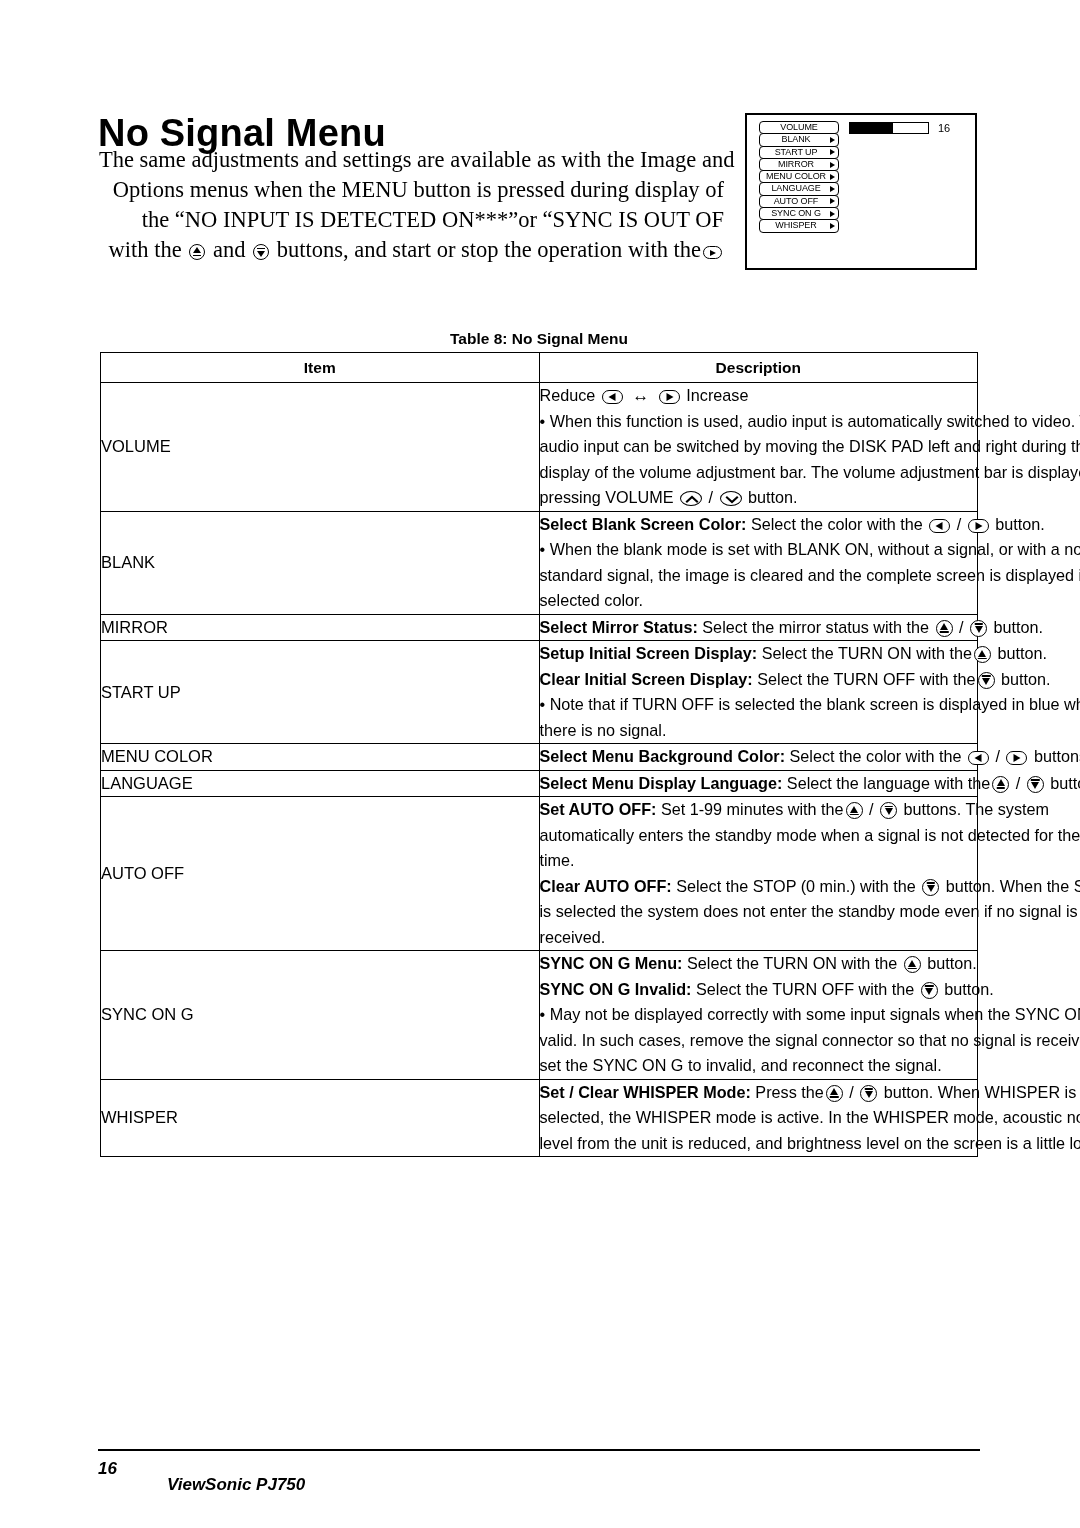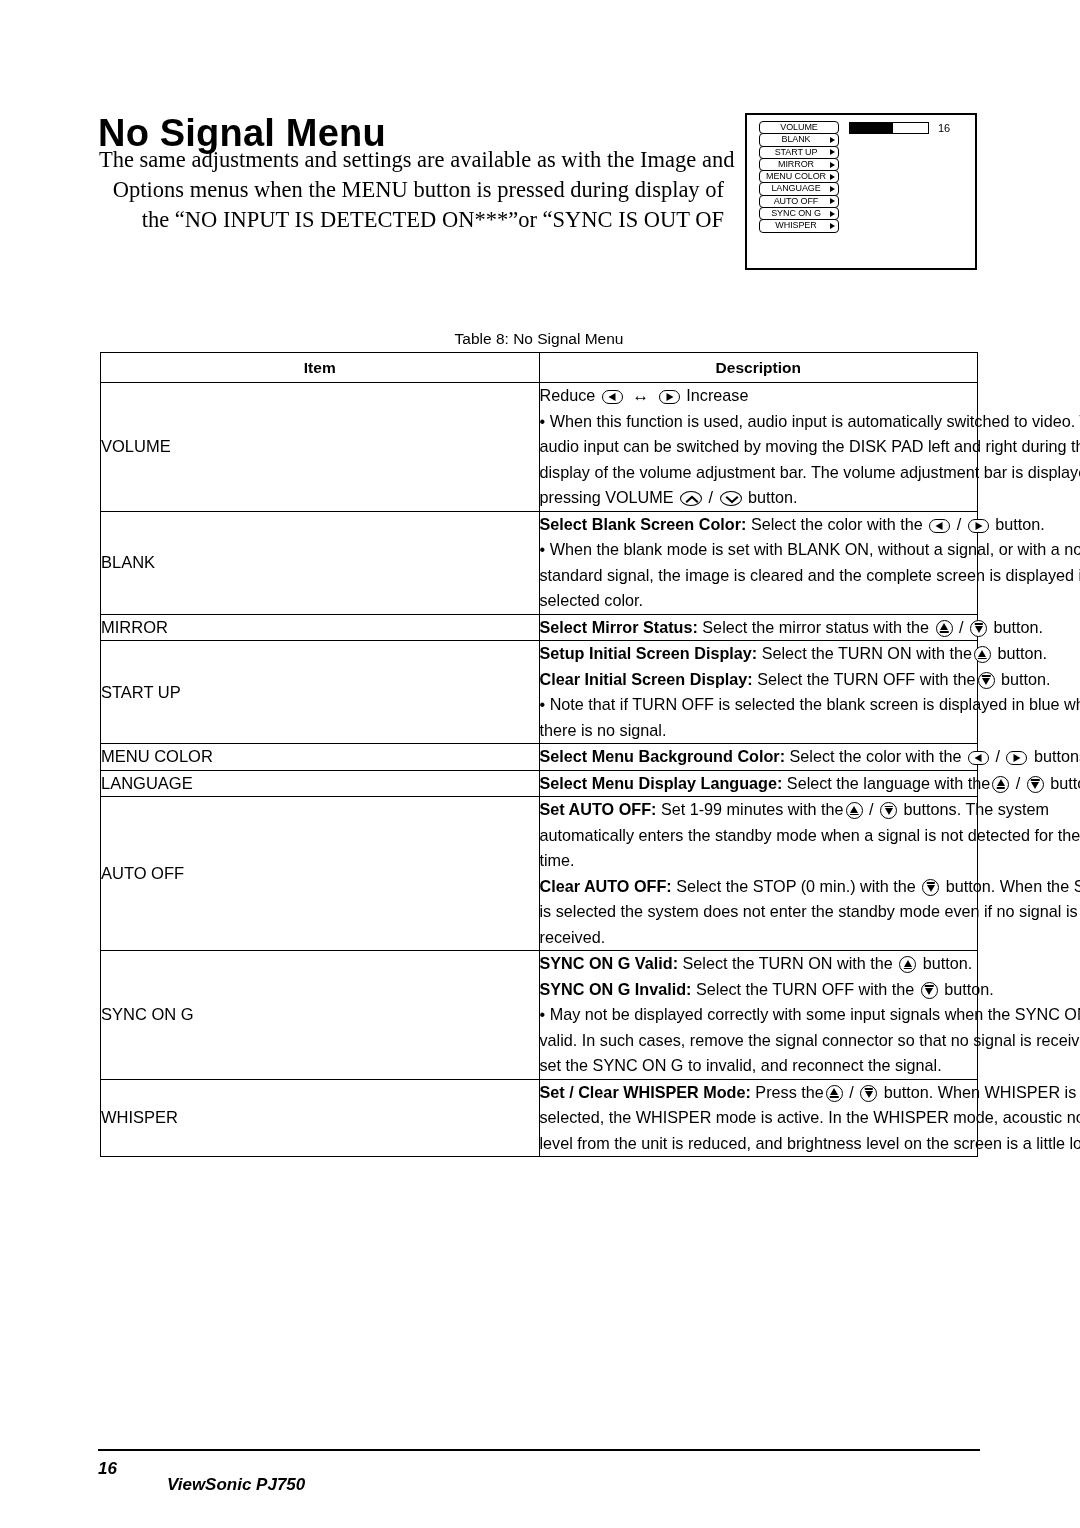--- a/index.html
+++ b/index.html
@@ -110,21 +110,21 @@
     font-family: "Liberation Sans", sans-serif;
   }
 
   
   .table-caption {
     position: absolute;
     left: 100px;
     top: 330px;
     width: 878px;
     text-align: center;
-    font-weight: normal;
+    font-weight: bold;
     font-size: 15.5px;
     font-family: "Liberation Sans", sans-serif;
   }
 
   
   table.spec {
     position: absolute;
     left: 100px;
     top: 352px;
     width: 878px;
@@ -284,20 +284,21 @@
 </style>
 </head>
 <body>
 
 <h1 class="page-title">No Signal Menu</h1>
 
 <div class="intro">
     <span class="ln">The same adjustments and settings are available as with the Image and</span>
     <span class="ln">Options menus when the MENU button is pressed during display of</span>
     <span class="ln">the “NO INPUT IS DETECTED ON***”or “SYNC IS OUT OF</span>
+    <span class="ln">with the <span class="btn ud up"><span class="tri"></span><span class="bar"></span></span> and <span class="btn ud down"><span class="tri"></span><span class="bar"></span></span> buttons, and start or stop the operation with the<span class="btn lr right"><span class="tri"></span></span></span>
   </div>
 
 <div class="osd-box">
   <div class="osd-menu">
       <div class="osd-item no-arrow"><span class="lbl">VOLUME</span></div>
       <div class="osd-item"><span class="lbl">BLANK</span><span class="osd-arrow"></span></div>
       <div class="osd-item"><span class="lbl">START UP</span><span class="osd-arrow"></span></div>
       <div class="osd-item"><span class="lbl">MIRROR</span><span class="osd-arrow"></span></div>
       <div class="osd-item"><span class="lbl">MENU COLOR</span><span class="osd-arrow"></span></div>
       <div class="osd-item"><span class="lbl">LANGUAGE</span><span class="osd-arrow"></span></div>
@@ -380,21 +381,21 @@
           <span class="line">automatically enters the standby mode when a signal is not detected for the set</span>
           <span class="line">time.</span>
           <span class="line"><b class="lead">Clear AUTO OFF:</b> Select the STOP (0 min.) with the <span class="btn ud down"><span class="tri"></span><span class="bar"></span></span> button. When the STOP</span>
           <span class="line">is selected the system does not enter the standby mode even if no signal is</span>
           <span class="line">received.</span>
         </td>
       </tr>
       <tr>
         <td class="item-cell">SYNC ON G</td>
         <td class="desc-cell">
-          <span class="line"><b class="lead">SYNC ON G Valid:</b> Select the TURN ON with the <span class="btn ud up"><span class="tri"></span><span class="bar"></span></span>  button.</span>
+          <span class="line"><b class="lead">SYNC ON G Menu:</b> Select the TURN ON with the <span class="btn ud up"><span class="tri"></span><span class="bar"></span></span>  button.</span>
           <span class="line"><b class="lead">SYNC ON G Invalid:</b> Select the TURN OFF with the <span class="btn ud down"><span class="tri"></span><span class="bar"></span></span> button.</span>
           <span class="line">• May not be displayed correctly with some input signals when the SYNC ON G is</span>
           <span class="line">valid. In such cases, remove the signal connector so that no signal is received,</span>
           <span class="line">set the SYNC ON G to invalid, and reconnect the signal.</span>
         </td>
       </tr>
       <tr>
         <td class="item-cell">WHISPER</td>
         <td class="desc-cell">
           <span class="line"><b class="lead">Set / Clear WHISPER Mode:</b> Press the<span class="btn ud up"><span class="tri"></span><span class="bar"></span></span> / <span class="btn ud down"><span class="tri"></span><span class="bar"></span></span>  button. When WHISPER is</span>

